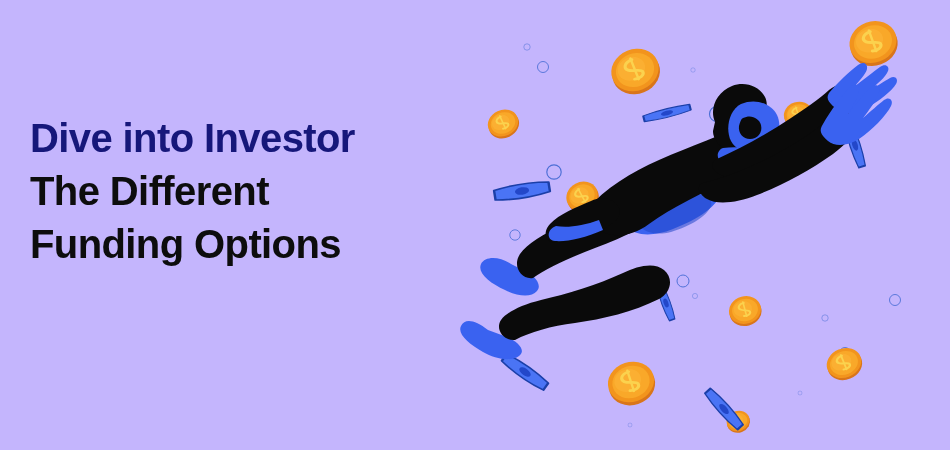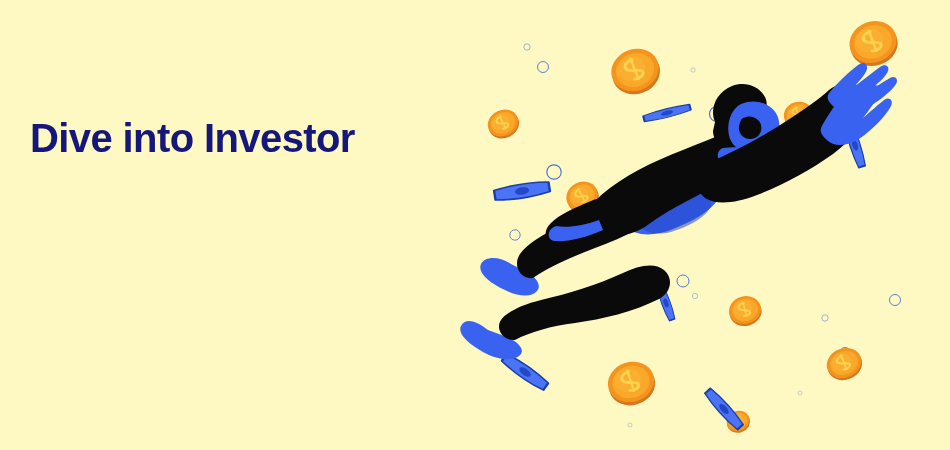--- a/index.html
+++ b/index.html
@@ -7,21 +7,21 @@
     padding: 0;
     background: #ffffff;
   }
   body {
     font-family: "Liberation Sans", sans-serif;
   }
   #banner {
     position: relative;
     width: 950px;
     height: 450px;
-    background: #fef9c3;
+    background: #c4b5fd;
     overflow: hidden;
   }
   #headline {
     position: absolute;
     left: 30px;
     top: 112px;
     width: 440px;
   }
   .headline-line {
     font-family: "Liberation Sans", sans-serif;
@@ -48,20 +48,22 @@
     height: 100%;
   }
 </style>
 </head>
 <body>
 
 <div id="banner">
 
   <div id="headline">
     <div class="headline-line accent" style="color: rgb(22, 23, 122);">Dive into Investor</div>
+    <div class="headline-line" style="color: rgb(13, 13, 13);">The Different</div>
+    <div class="headline-line" style="color: rgb(13, 13, 13);">Funding Options</div>
   </div>
 
   <div id="illustration">
     <svg viewBox="0 0 495 450" xmlns="http://www.w3.org/2000/svg" aria-hidden="true">
       <defs>
 
         <g id="coin-shape">
           <ellipse cx="0" cy="4" rx="26" ry="25" fill="#d9751a"></ellipse>
           <ellipse cx="0" cy="0" rx="26" ry="25" fill="#f2941d"></ellipse>
           <ellipse cx="0" cy="0" rx="21" ry="20" fill="#f9a829"></ellipse>

